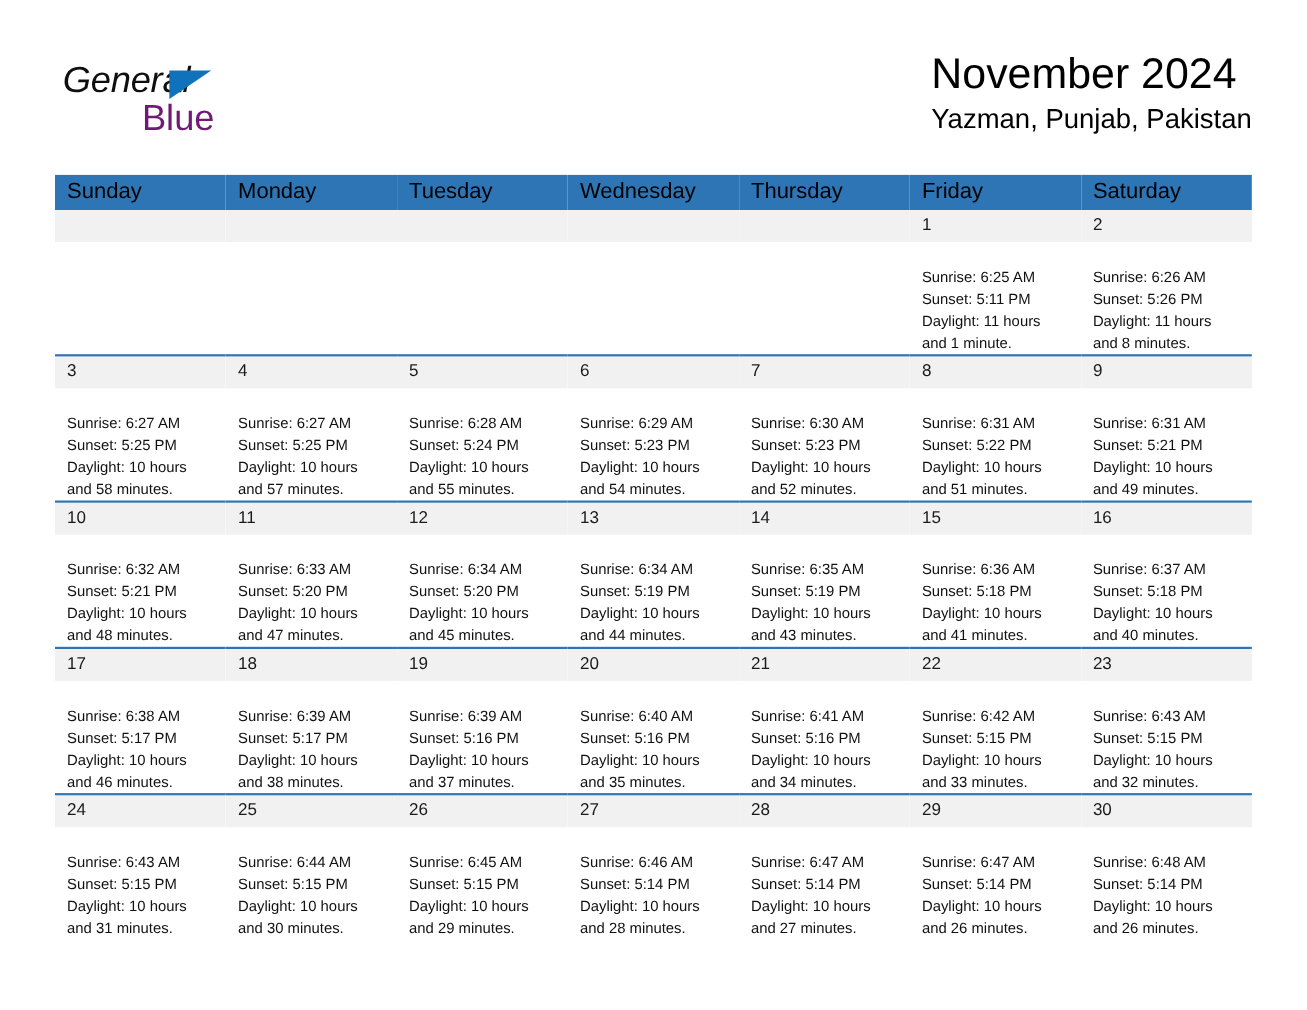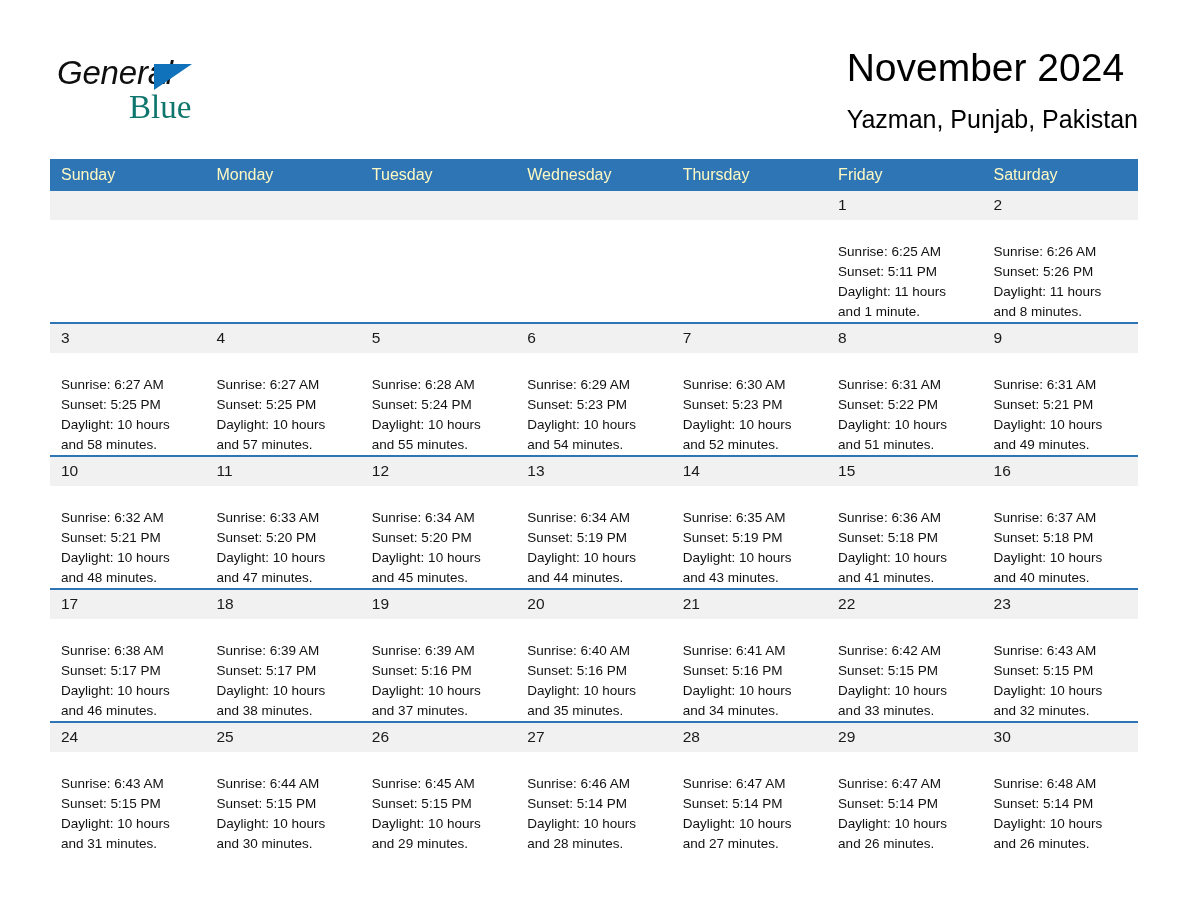--- a/index.html
+++ b/index.html
@@ -54,63 +54,62 @@
     width: 0;
     height: 0;
     border-top: 26px solid #1072bb;
     border-right: 38px solid transparent;
   }
   .logo-blue {
     position: absolute;
     left: 72px;
     top: 34px;
     font-size: 33px;
-    color: #0f766e;
+    color: #701a75;
     line-height: 38px;
-    font-family: Liberation Serif, serif;
+    font-family: Liberation Sans, sans-serif;
   }
 
   .title-block {
     position: absolute;
     right: 0;
     top: 0;
     text-align: left;
   }
   .cal-title {
     font-size: 39px;
     line-height: 48px;
     color: #000;
     white-space: nowrap;
   }
   .cal-subtitle {
     font-size: 25px;
     line-height: 32px;
     color: #000;
-    margin-top: 11px;
     white-space: nowrap;
   }
 
   
   .calendar {
     position: absolute;
     left: 50px;
     top: 159px;
     width: 1088px;
   }
   table.cal {
     border-collapse: collapse;
     table-layout: fixed;
     width: 1088px;
   }
   table.cal col { width: 155.43px; }
 
   thead th {
     background: #2e75b6;
-    color: #fef9c3;
-    font-size: 16px;
+    color: #000000;
+    font-size: 20px;
     font-weight: normal;
     text-align: left;
     padding: 7px 0 8px 11px;
     height: 16px;
     line-height: 17px;
   }
 
   tbody td {
     vertical-align: top;
     padding: 0;

